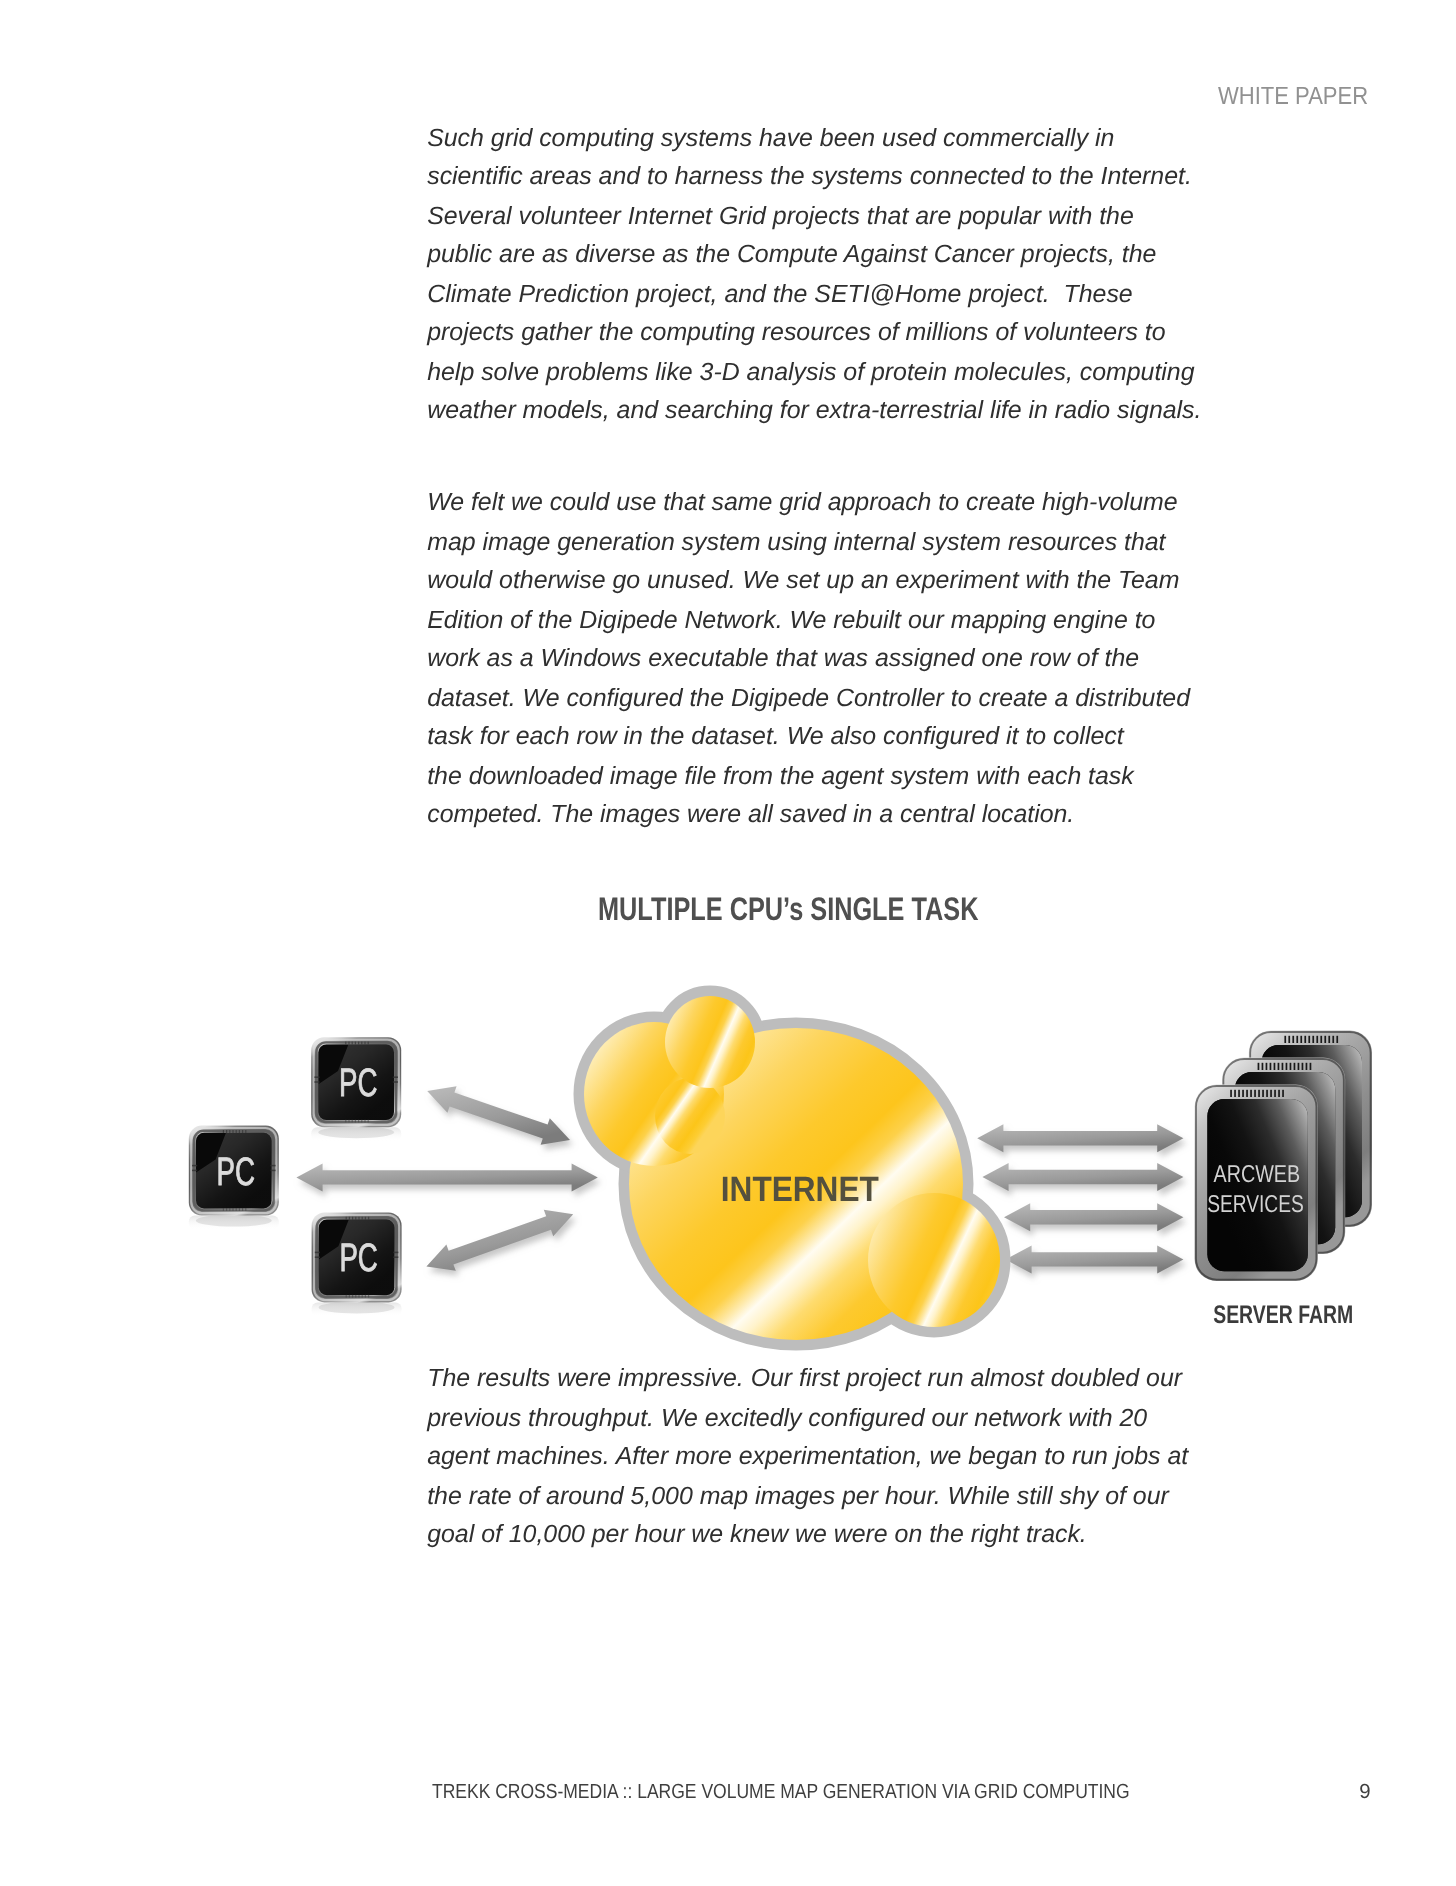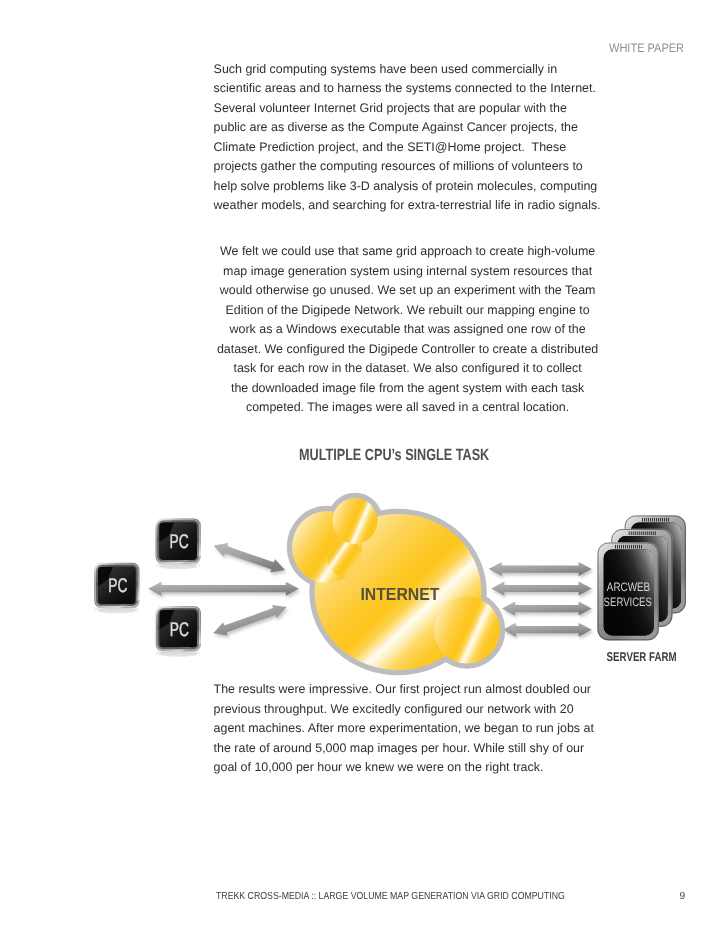--- a/index.html
+++ b/index.html
@@ -33,23 +33,24 @@
   .para {
     position: absolute;
     left: 213.6px;
     width: 388px;
     font-size: 12.45px;
     line-height: 19.5px;
     white-space: pre-wrap;
     color: #2f2f2f;
     text-align: left;
     font-family: "Liberation Sans", sans-serif;
+    font-style: italic;
   }
   #para1 { top: 59.5px; }
-  #para2 { top: 242px; text-align: center; }
+  #para2 { top: 242px; }
   #para3 { top: 680px; }
 
   .section-title {
     position: absolute;
     left: 298.6px;
     top: 446px;
     font-size: 16.3px;
     font-weight: bold;
     color: #4f4f4f;
     letter-spacing: 0px;

